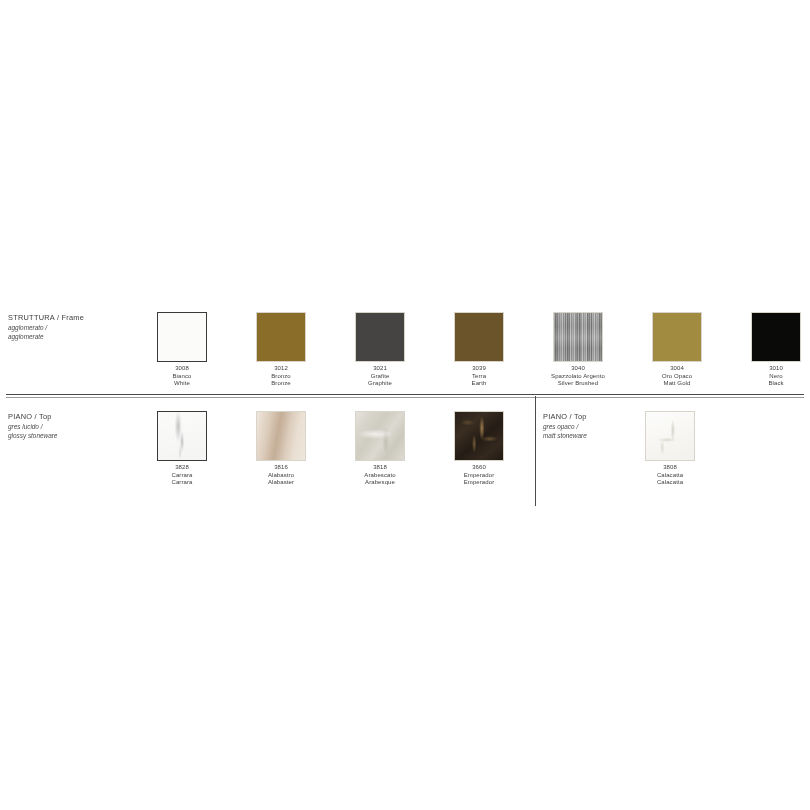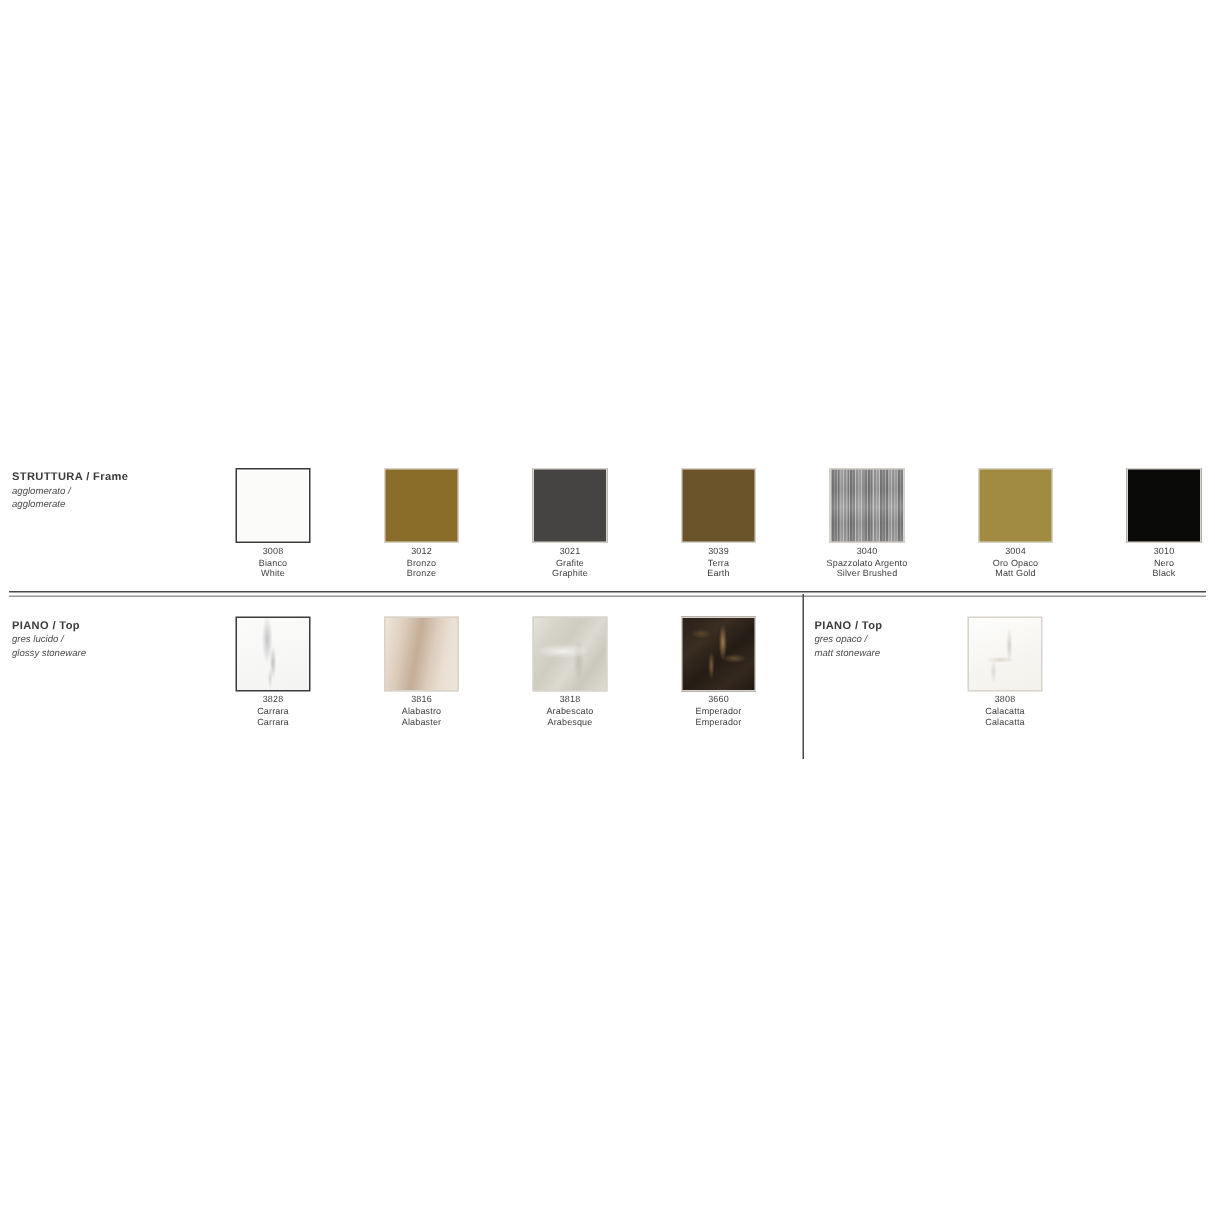--- a/index.html
+++ b/index.html
@@ -36,21 +36,21 @@
   .sec-label {
     position: absolute;
     left: 8px;
     top: 10px;
     width: 135px;
   }
   .sec-title {
     font-size: 7.4px;
     letter-spacing: 0.25px;
     color: #3a3a3a;
-    font-weight: 700;
+    font-weight: 400;
     line-height: 10px;
     white-space: nowrap;
   }
   .sec-sub {
     font-size: 6.4px;
     font-style: italic;
     color: #4a4a4a;
     line-height: 8.6px;
     margin-top: 1px;
   }

